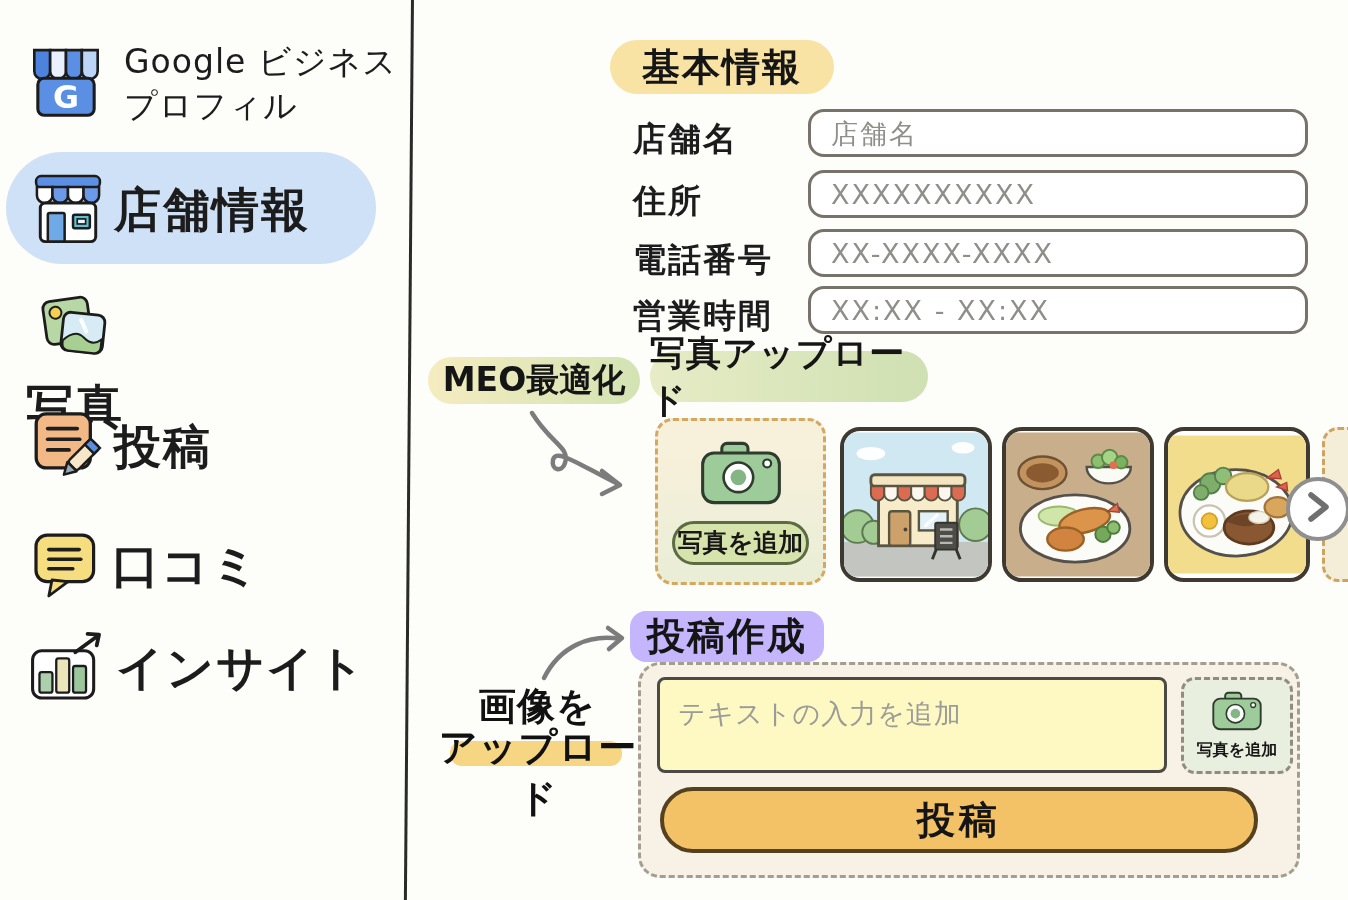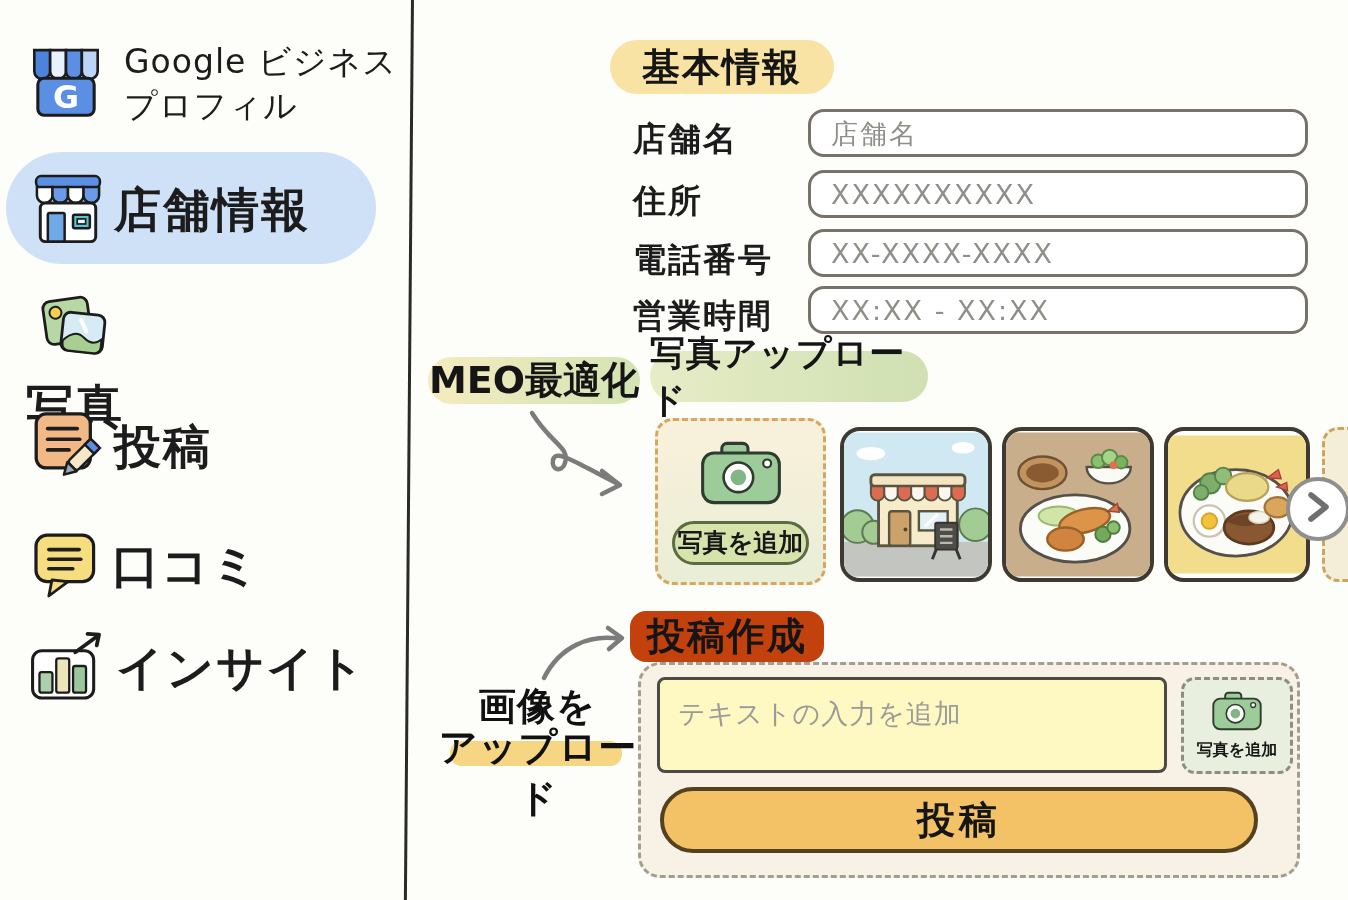--- a/index.html
+++ b/index.html
@@ -16,23 +16,23 @@
   .brand { left:22px; top:36px; display:flex; align-items:flex-start; gap:14px; }
   .brand-text { font-size:33px; font-weight:400; line-height:44px; letter-spacing:1px; padding-top:4px; }
   .nav-item { display:flex; align-items:center; gap:4px; }
   .nav-label { font-size:47px; font-weight:700; letter-spacing:2px; }
   .active-pill { left:6px; top:152px; width:370px; height:112px; border-radius:58px; background:#cfe1f6; }
   .icon-box { flex:0 0 auto; }
 
   
   .pill { display:flex; align-items:center; justify-content:center; font-weight:700; color:#151515; }
   #basic-title { left:610px; top:40px; width:224px; height:54px; border-radius:27px; background:#f8e3a4; font-size:38px; letter-spacing:2px; }
-  #meo-pill { left:428px; top:357px; width:212px; height:47px; border-radius:24px; background:linear-gradient(90deg,#f5ecc0,#d3e3b3); font-size:38px; }
+  #meo-pill { left:428px; top:357px; width:212px; height:47px; border-radius:24px; background:linear-gradient(90deg,#f5ecc0,#d3e3b3); font-size:33px; }
   #upload-title { left:650px; top:351px; width:278px; height:51px; border-radius:26px; background:linear-gradient(90deg,#e7ecc6,#cfe0b2); font-size:35px; letter-spacing:1px; }
-  #post-title { left:630px; top:611px; width:194px; height:51px; border-radius:16px; background:#c2410c; font-size:38px; letter-spacing:2px; }
+  #post-title { left:630px; top:611px; width:194px; height:51px; border-radius:16px; background:#c4b5fd; font-size:38px; letter-spacing:2px; }
 
   
   .field-label { font-size:33px; font-weight:700; letter-spacing:2px; }
   .field-input { position:absolute; left:808px; width:500px; height:48px; border:3px solid #78736a; border-radius:16px; background:#fff; padding:0 20px; font-size:27px; color:#6f6f6b; letter-spacing:2px; font-family:inherit; outline:none; }
   .field-input::placeholder { color:#8f8f8a; opacity:1; }
 
   
   #upload-box { left:655px; top:418px; width:171px; height:167px; border:3px dashed #d5a761; border-radius:18px; background:linear-gradient(180deg,#f7f0db 20%,#e9eed6); display:flex; flex-direction:column; align-items:center; justify-content:center; gap:10px; }
   .add-photo-btn { width:137px; height:44px; border-radius:22px; background:#d6e3ab; border:3px solid #5d6b45; display:flex; align-items:center; justify-content:center; font-size:25px; font-weight:700; color:#181818; }
   .photo { top:427px; width:152px; height:155px; border:4px solid #3e3a31; border-radius:20px; overflow:hidden; background:#fff; }

